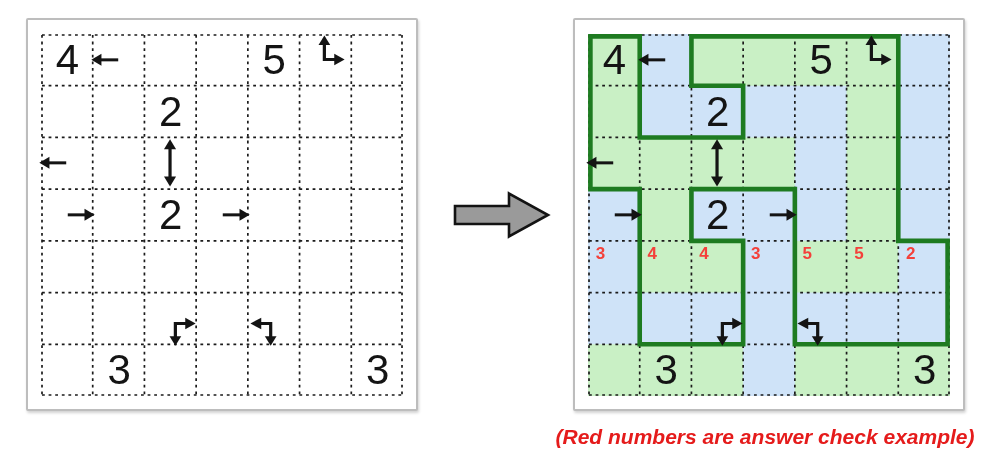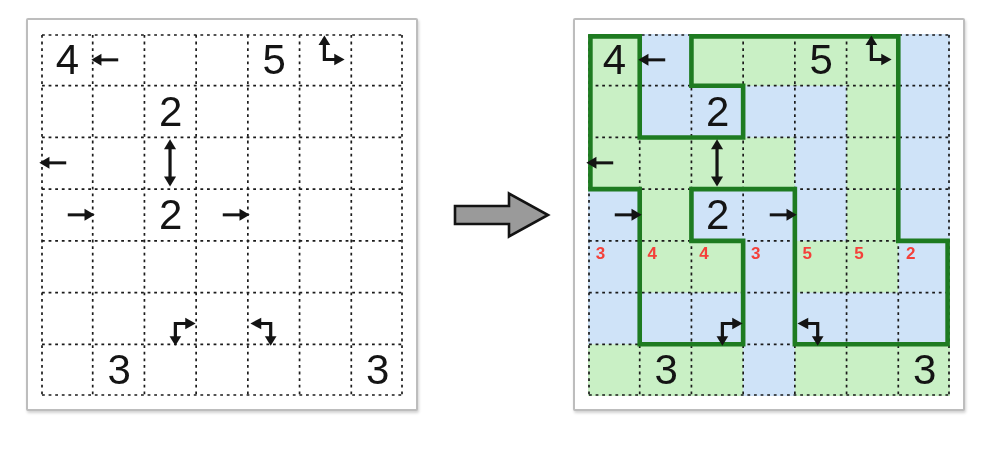--- a/index.html
+++ b/index.html
@@ -308,14 +308,15 @@
         <div class="check" style="left: 7.75714px; top: 210.994px;">3</div>
         <div class="check" style="left: 59.4714px; top: 210.994px;">4</div>
         <div class="check" style="left: 111.186px; top: 210.994px;">4</div>
         <div class="check" style="left: 162.9px; top: 210.994px;">3</div>
         <div class="check" style="left: 214.614px; top: 210.994px;">5</div>
         <div class="check" style="left: 266.329px; top: 210.994px;">5</div>
         <div class="check" style="left: 318.043px; top: 210.994px;">2</div>
       </div>
   </div>
 
+  <div class="caption">(Red numbers are answer check example)</div>
 
 </div>
 
 </body></html>

